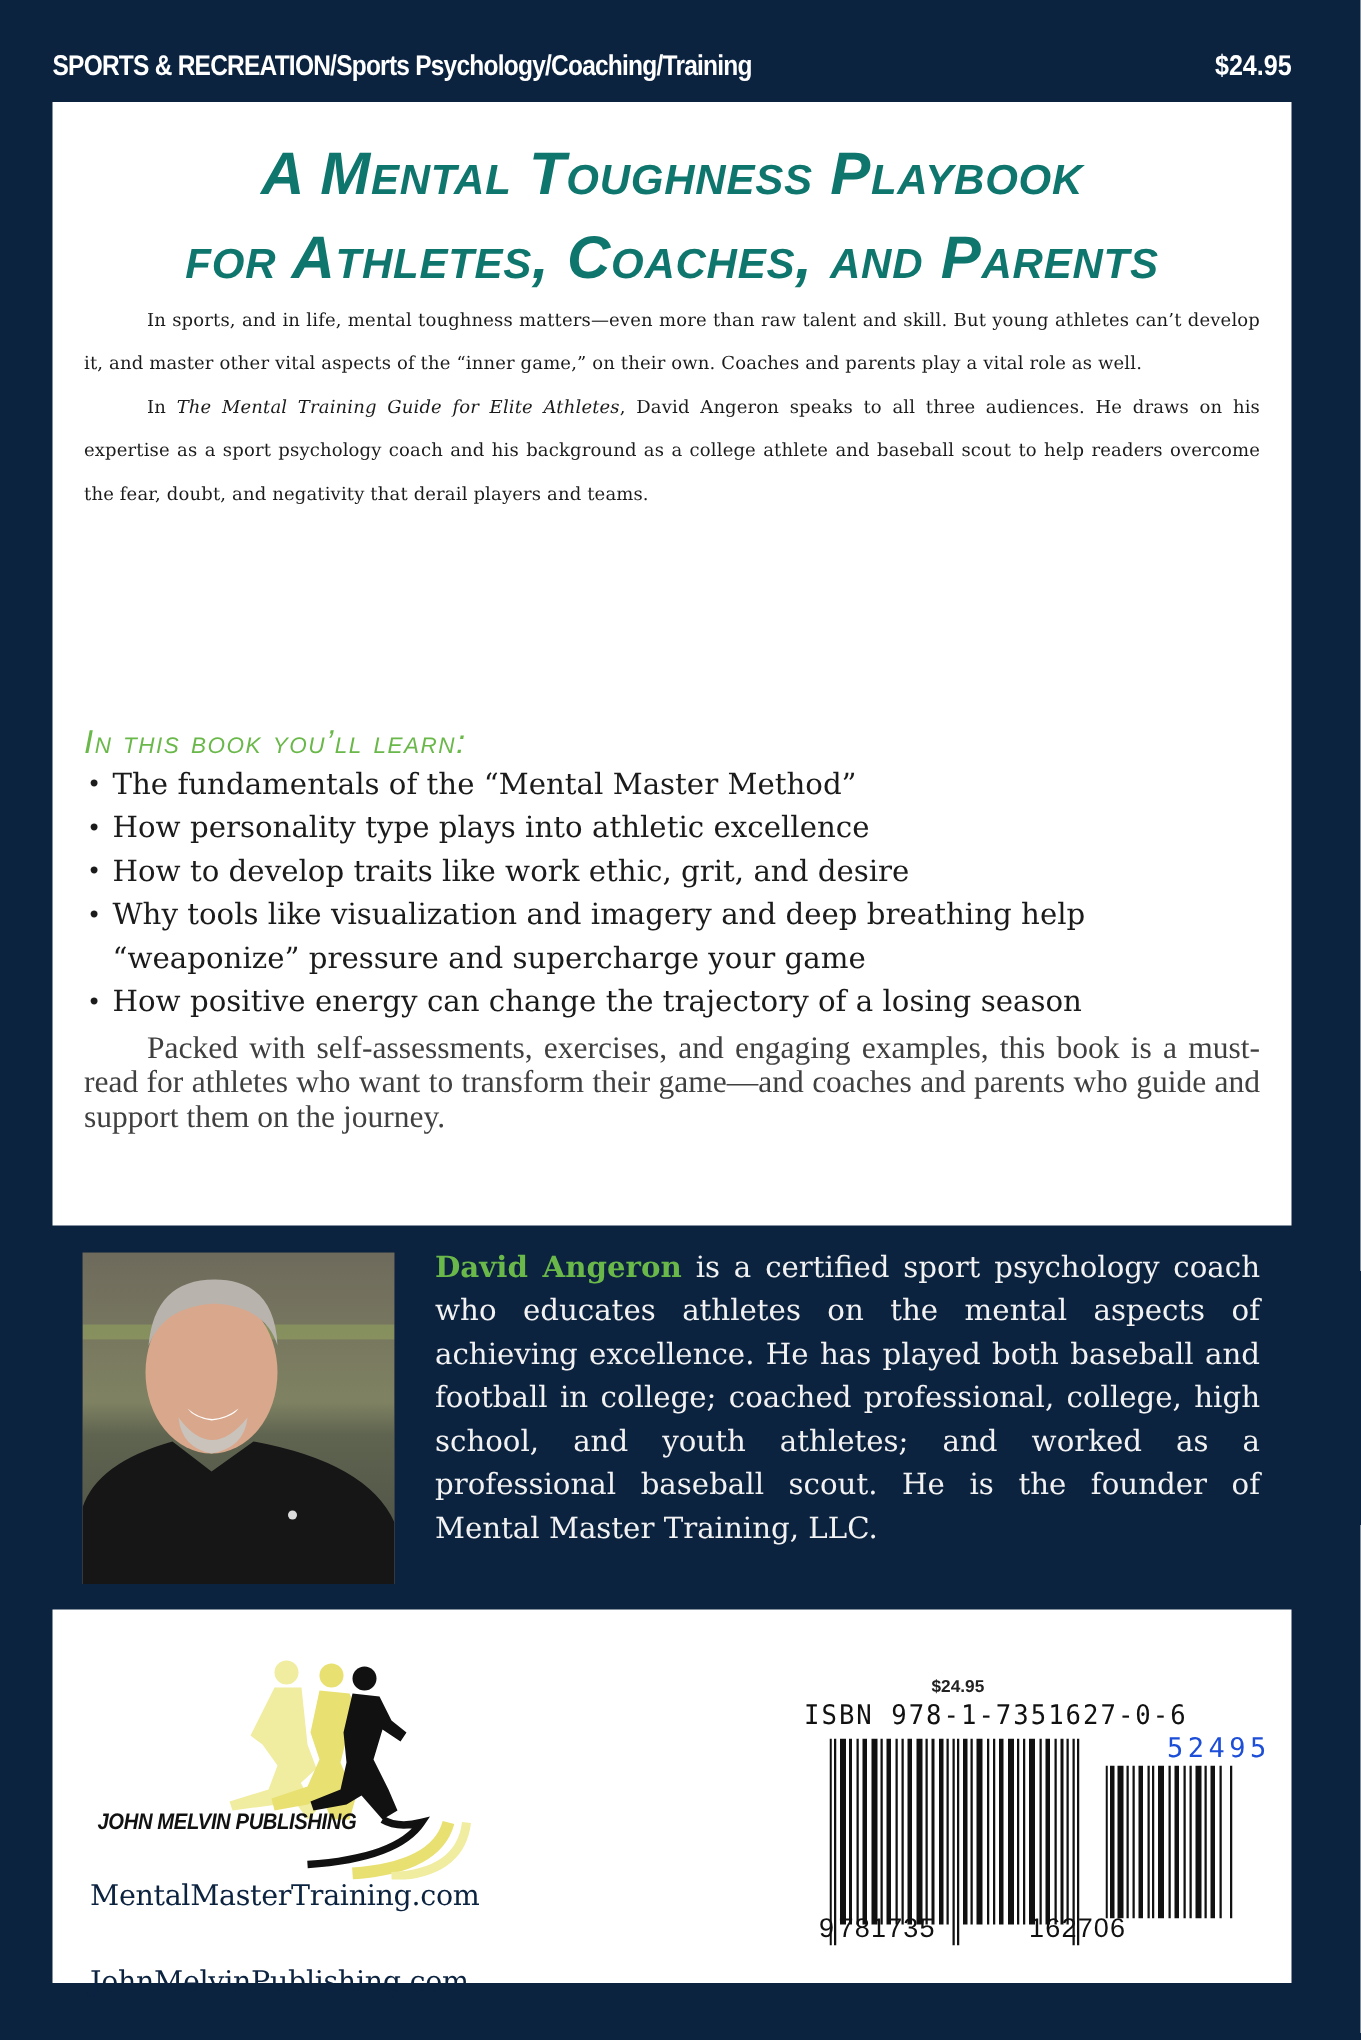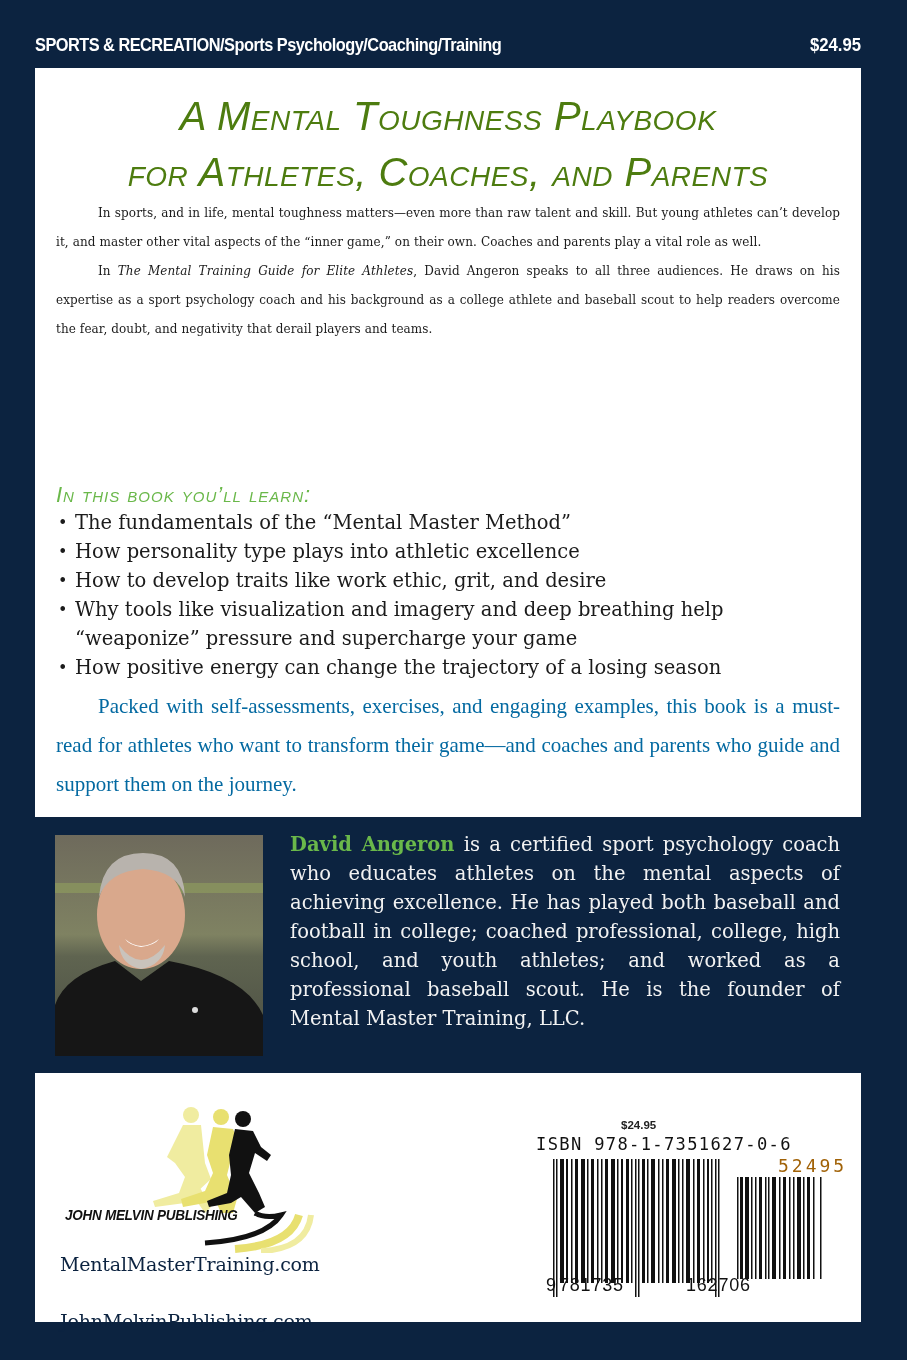--- a/index.html
+++ b/index.html
@@ -1,39 +1,39 @@
 <!DOCTYPE html>
 <html><head>
 <meta charset="utf-8">
 <style>
   html, body { margin:0; padding:0; }
   body { width:907px; height:1360px; background:#0c2340; position:relative; overflow:hidden; font-family:"DejaVu Serif", serif; }
   .hdr { position:absolute; top:30px; left:35px; right:46px; height:34px; color:#fff; font-family:"Liberation Sans", sans-serif; font-weight:bold; font-size:19px; letter-spacing:-0.6px; transform:scaleX(0.86); transform-origin:left; }
   .hdr .cat { position:absolute; left:0; top:4px; }
   .price { position:absolute; top:34px; right:46px; color:#fff; font-family:"Liberation Sans", sans-serif; font-weight:bold; font-size:19px; transform:scaleX(0.88); transform-origin:right; }
   .panel1 { position:absolute; left:35px; top:68px; width:826px; height:749px; background:#fff; }
-  .headline { position:absolute; left:0; right:0; text-align:center; color:#4d7c0f; font-family:"Liberation Sans", sans-serif; font-weight:normal; font-style:italic; font-variant:small-caps; font-size:40px; letter-spacing:0.5px; line-height:56px; top:20px; }
+  .headline { position:absolute; left:0; right:0; text-align:center; color:#0f766e; font-family:"Liberation Sans", sans-serif; font-weight:bold; font-style:italic; font-variant:small-caps; font-size:40px; letter-spacing:0.5px; line-height:56px; top:20px; }
   .prose { position:absolute; left:21px; width:784px; color:#1b1b1b; font-size:12px; line-height:29px; text-align:justify; text-align-last:left; letter-spacing:0.1px; }
   .prose p { margin:0; text-indent:42px; }
   .learn-head { position:absolute; left:21px; top:414px; color:#6ab84a; font-family:"Liberation Sans", sans-serif; font-weight:normal; font-style:italic; font-variant:small-caps; font-size:22px; letter-spacing:1px; }
   .bullets { position:absolute; left:21px; top:440px; width:784px; margin:0; padding:0; list-style:none; color:#1b1b1b; font-size:19.5px; line-height:29px; }
   .bullets li { position:relative; padding-left:19px; }
   .bullets li::before { content:"•"; position:absolute; left:2px; top:0; font-size:16px; }
-  .closing { position:absolute; left:21px; top:619px; width:784px; color:#0369a1; font-family:"Liberation Serif", serif; font-size:21px; line-height:39px; text-align:justify; text-align-last:left; }
+  .closing { position:absolute; left:21px; top:619px; width:784px; color:#404040; font-family:"Liberation Serif", serif; font-size:21px; line-height:23px; text-align:justify; text-align-last:left; }
   .closing p { margin:0; text-indent:42px; }
   .photo { position:absolute; left:55px; top:835px; width:208px; height:221px; overflow:hidden; background:#5b5a4e; }
   .bio { position:absolute; left:290px; top:830px; width:550px; color:#f2f2f2; font-size:19.5px; line-height:29px; text-align:justify; text-align-last:left; }
   .bio .name { color:#6ab84a; font-weight:bold; }
   .panel2 { position:absolute; left:35px; top:1073px; width:826px; height:249px; background:#fff; }
   .logo { position:absolute; left:20px; top:30px; width:260px; height:150px; }
   .pubname { position:absolute; left:30px; top:133px; font-family:"Liberation Sans", sans-serif; font-weight:bold; font-style:italic; font-size:15px; color:#111; letter-spacing:-0.3px; transform:scaleX(0.9); transform-origin:left; }
   .url { position:absolute; left:25px; font-family:"DejaVu Serif", serif; font-weight:normal; font-size:19px; color:#0c2340; letter-spacing:-0.2px; }
   .bc-price { position:absolute; left:586px; top:46px; font-family:"Liberation Sans", sans-serif; font-weight:bold; font-size:11.5px; color:#222; }
   .isbn { position:absolute; left:501px; top:60px; font-family:"DejaVu Sans Mono", monospace; font-size:18px; color:#111; letter-spacing:1.4px; transform:scaleX(0.95); transform-origin:left; }
-  .addon-num { position:absolute; left:743px; top:82px; font-family:"DejaVu Sans Mono", monospace; font-size:18px; color:#a16207; letter-spacing:3px; }
+  .addon-num { position:absolute; left:743px; top:82px; font-family:"DejaVu Sans Mono", monospace; font-size:18px; color:#1d4ed8; letter-spacing:3px; }
   .bc-num { position:absolute; left:515px; top:202px; font-family:"Liberation Sans", sans-serif; font-size:18px; color:#111; }
   .bc-num span { position:absolute; top:0; white-space:nowrap; letter-spacing:0.8px; }
   svg { display:block; }
 </style>
 </head>
 <body>
 
 <div class="hdr">
   <span class="cat">SPORTS &amp; RECREATION/Sports Psychology/Coaching/Training</span>
 </div>

